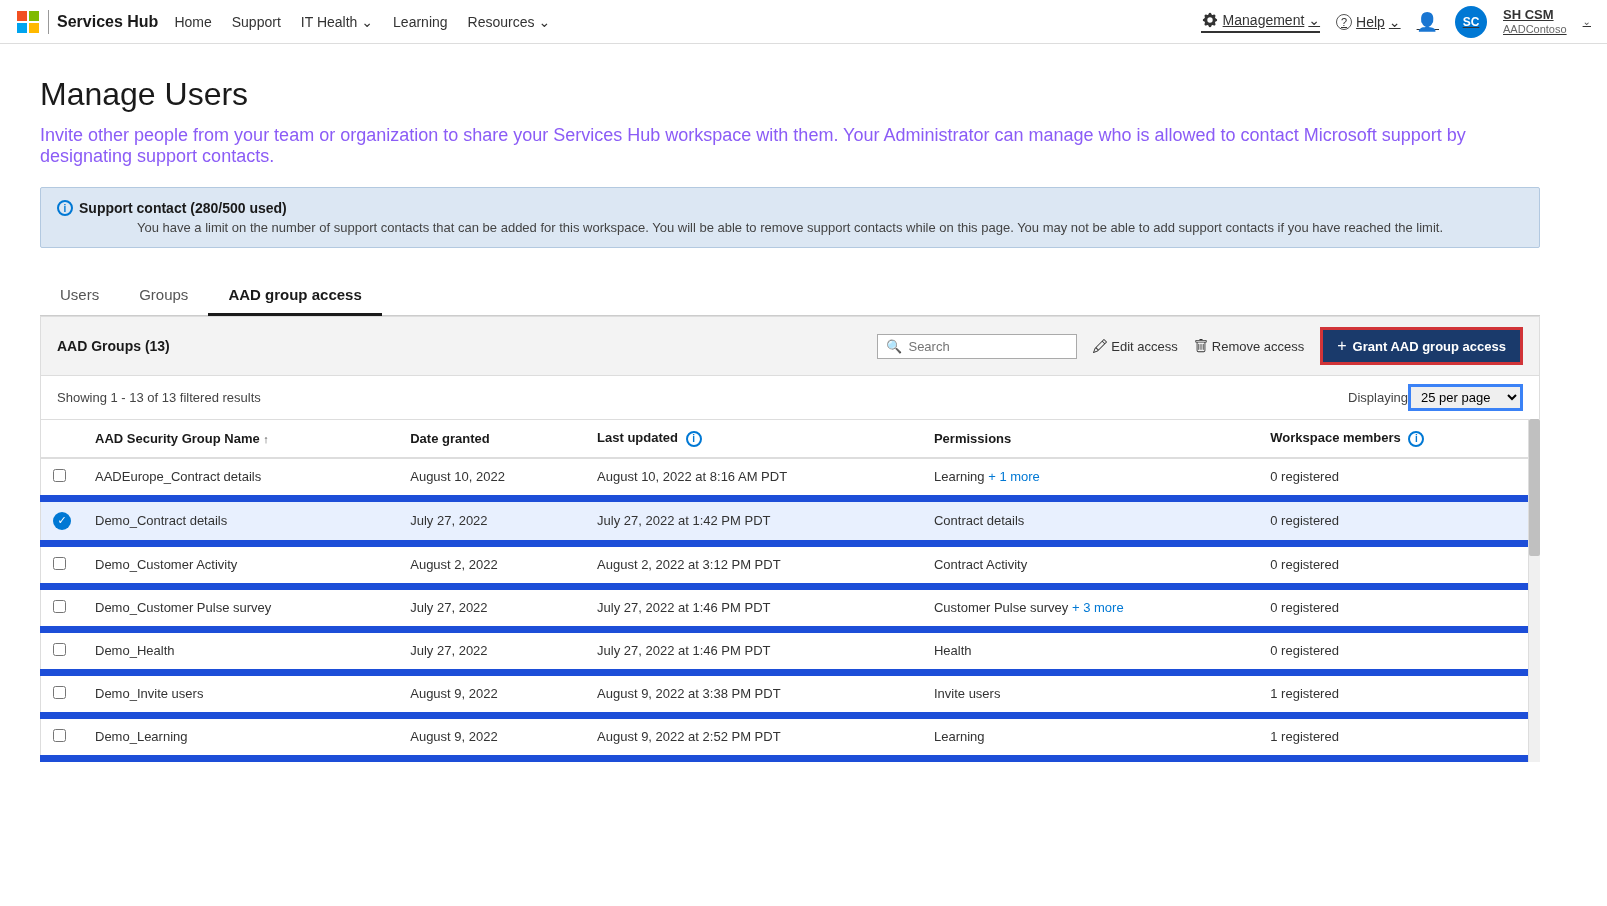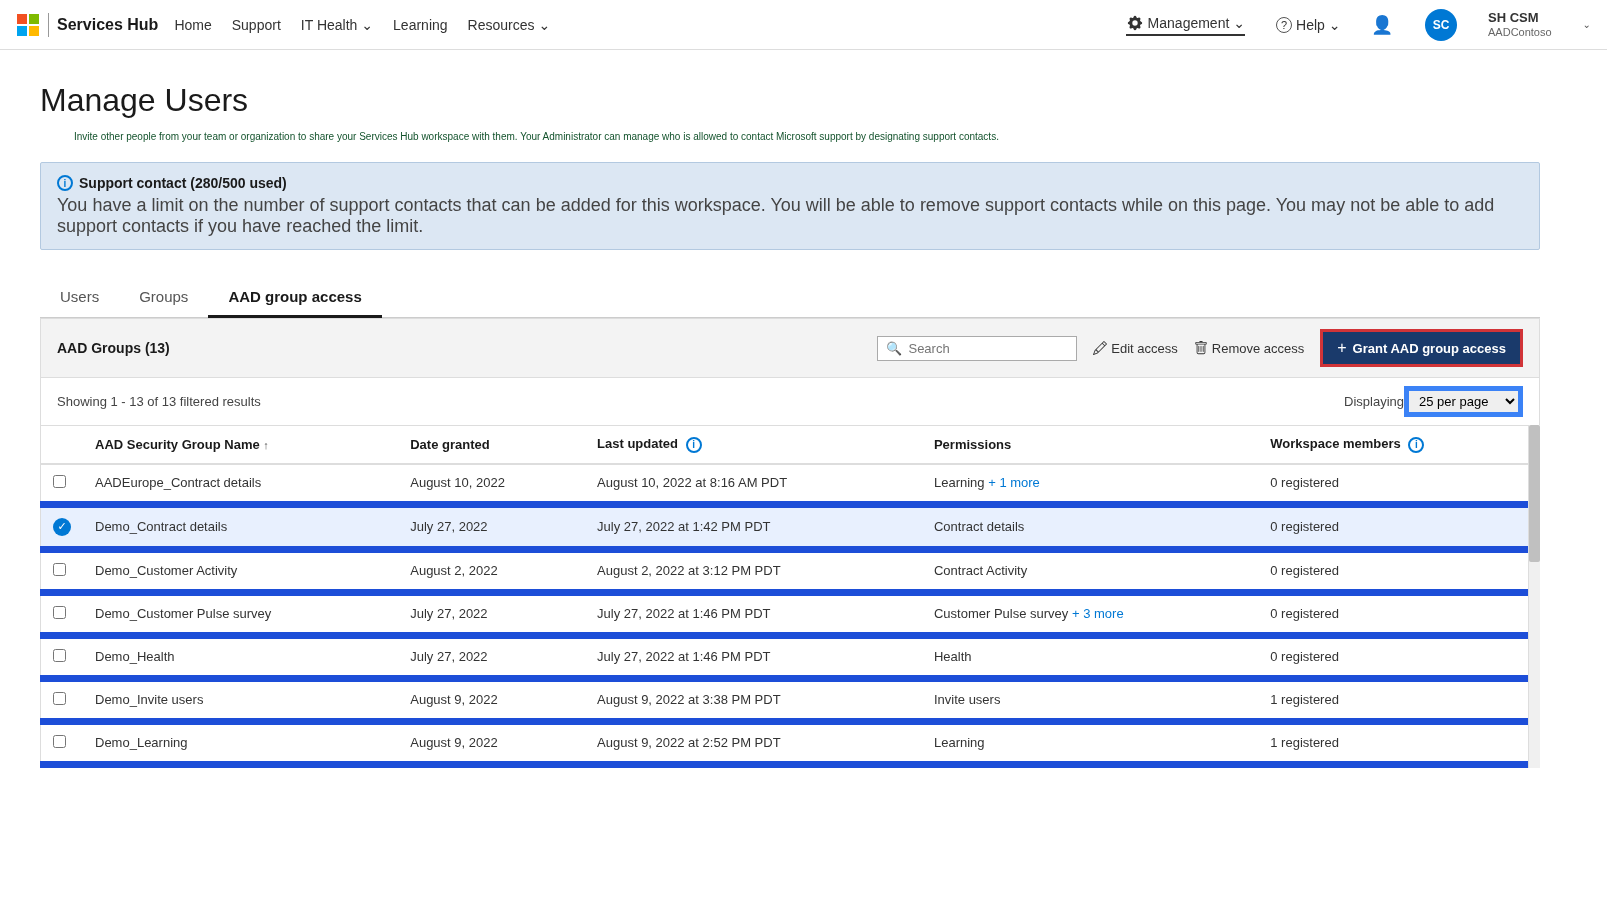--- a/index.html
+++ b/index.html
@@ -2,21 +2,21 @@
 <html><head>
   <meta charset="utf-8">
   <style>
     * { box-sizing: border-box; margin: 0; padding: 0; }
     body { font-family: 'Segoe UI', Arial, sans-serif; font-size: 14px; color: #333; background: #fff; }
 
     
     .header {
       display: flex;
       align-items: center;
-      height: 50px;
+      height: 44px;
       border-bottom: 1px solid #ddd;
       padding: 0 16px;
       gap: 16px;
     }
     .header-logo {
       display: flex;
       align-items: center;
       gap: 8px;
     }
     .ms-logo {
@@ -45,22 +45,23 @@
       color: #333;
       cursor: pointer;
       display: flex;
       align-items: center;
       gap: 4px;
       text-decoration: none;
     }
     .header-right {
       display: flex;
       align-items: center;
-      gap: 31px;
+      gap: 16px;
       margin-left: auto;
+      text-decoration: underline;
     }
     .mgmt-btn {
       display: flex;
       align-items: center;
       gap: 4px;
       font-size: 14px;
       color: #333;
       cursor: pointer;
       border-bottom: 2px solid #333;
       padding-bottom: 2px;
@@ -108,46 +109,46 @@
     }
 
     .page-title {
       font-size: 32px;
       font-weight: 300;
       color: #1a1a1a;
       margin-bottom: 12px;
     }
 
     .page-description {
-      font-size: 10px;
-      color: #14532d;
+      font-size: 18px;
+      color: #8b5cf6;
       margin-bottom: 20px;
-      margin-left: 34px;
     }
 
     
     .info-banner {
       background: #dce7f3;
       border: 1px solid #b3c9e0;
       border-radius: 2px;
       padding: 12px 16px;
       margin-bottom: 28px;
     }
     .info-banner-title {
       font-size: 14px;
       font-weight: 600;
       color: #1a1a1a;
       display: flex;
       align-items: center;
       gap: 6px;
       margin-bottom: 4px;
     }
     .info-banner-text {
-      font-size: 18px;
+      font-size: 13px;
       color: #444;
+      text-align: center;
     }
     .info-circle {
       width: 16px;
       height: 16px;
       border-radius: 50%;
       border: 2px solid #0078d4;
       color: #0078d4;
       font-size: 10px;
       font-weight: 700;
       display: inline-flex;
@@ -247,21 +248,21 @@
       color: #444;
       border: 1px solid #ddd;
       border-bottom: none;
       background: #fff;
     }
     .per-page-select {
       display: flex;
       align-items: center;
     }
     .per-page-select select {
-      border: 5px solid #3b82f6;
+      border: 3px solid #3b82f6;
       padding: 2px 6px;
       font-size: 13px;
     }
 
     
     .data-table {
       width: 100%;
       border-collapse: collapse;
       border: 1px solid #ddd;
       padding-left: 42px;

